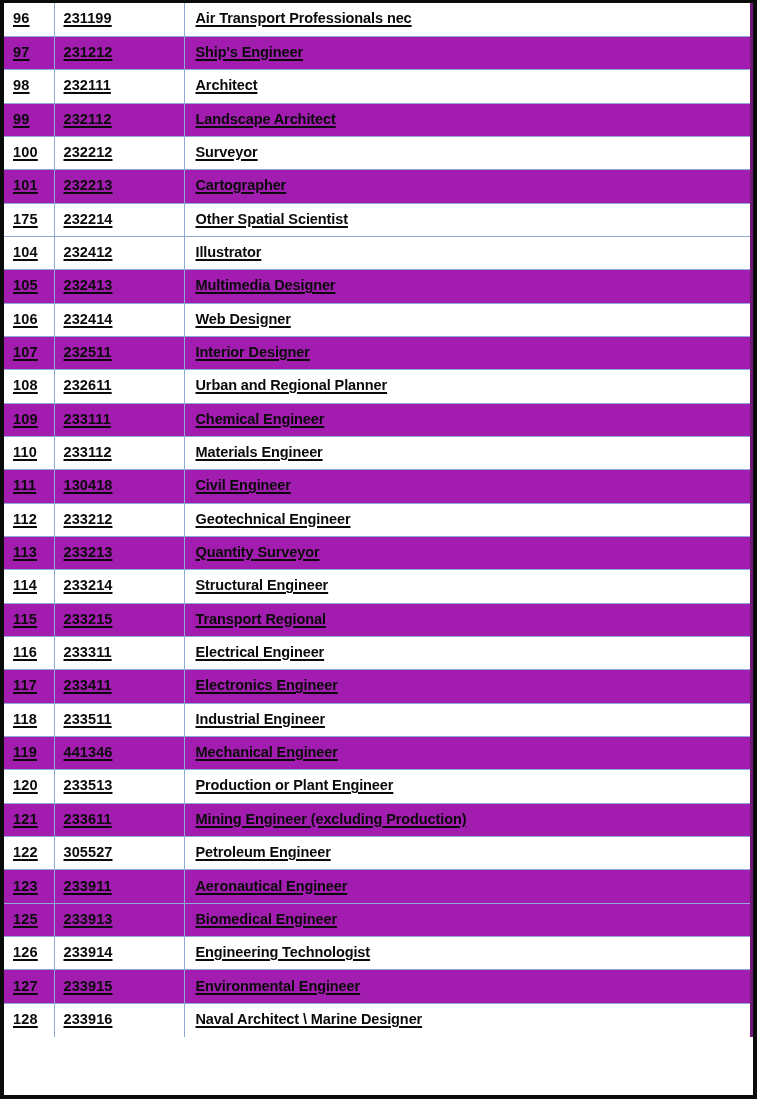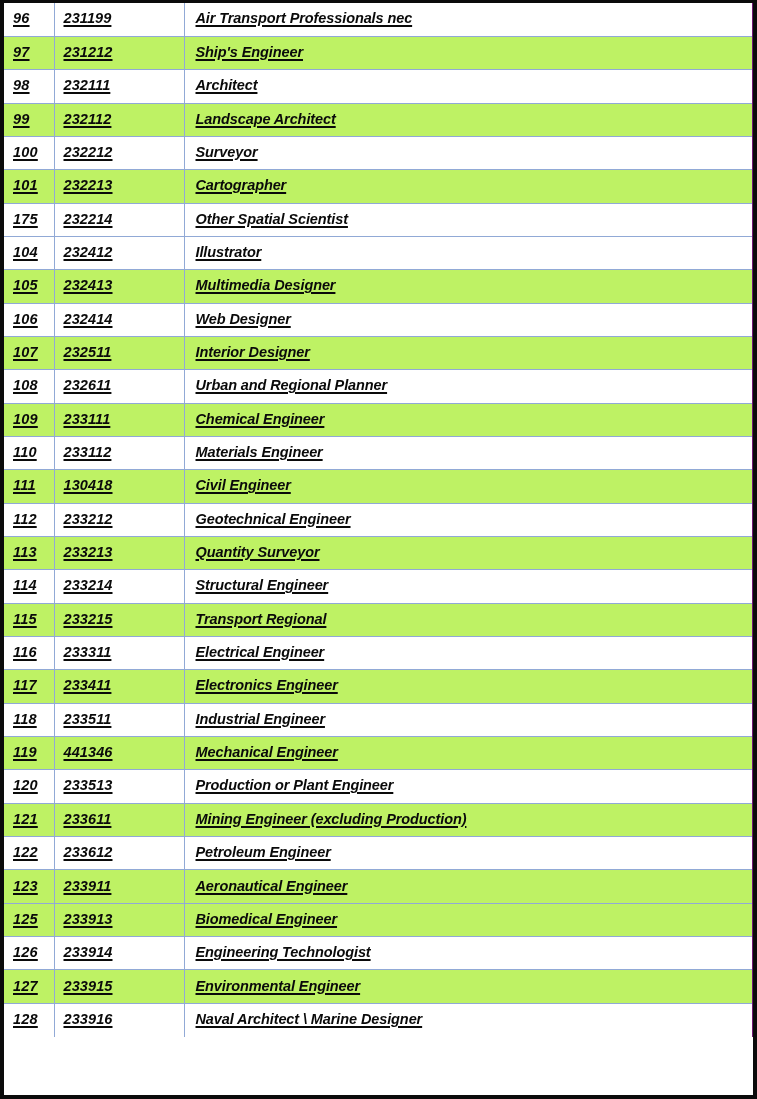--- a/index.html
+++ b/index.html
@@ -35,46 +35,45 @@
     margin: 0;
     padding: 0;
   }
 
   table#occupation-table col.col-index { width: 50px; }
   table#occupation-table col.col-code  { width: 130px; }
   table#occupation-table col.col-title { width: 569px; }
 
   table#occupation-table tr {
     height: 29px;
-    font-style: italic;
   }
 
   table#occupation-table td {
     box-sizing: border-box;
     height: 33.35px;
     padding: 0 0 0 9px;
     margin: 0;
     border-bottom: 1px solid #91a9d6;
     border-right: 1px solid #91a9d6;
     font-size: 14.5px;
     font-weight: bold;
     color: #0a0a0a;
     letter-spacing: -0.15px;
     vertical-align: middle;
     white-space: nowrap;
     overflow: hidden;
     background: #ffffff;
   }
 
   table#occupation-table tr.shaded td {
-    background: #bef264;
+    background: #a21caf;
   }
 
   table#occupation-table td.cell-title {
-    border-right: 3px solid #701a75;
+    border-right: 6px solid #701a75;
     padding-left: 11px;
   }
 
   table#occupation-table tr:last-child td {
     border-bottom: none;
   }
 
   
   .u {
     display: inline-block;
@@ -222,21 +221,21 @@
           <td class="cell-code"><span class="u">233513</span></td>
           <td class="cell-title"><span class="u">Production or Plant Engineer</span></td>
         </tr>
         <tr class="shaded">
           <td class="cell-index"><span class="u">121</span></td>
           <td class="cell-code"><span class="u">233611</span></td>
           <td class="cell-title"><span class="u">Mining Engineer (excluding Production)</span></td>
         </tr>
         <tr>
           <td class="cell-index"><span class="u">122</span></td>
-          <td class="cell-code"><span class="u">233612</span></td>
+          <td class="cell-code"><span class="u">305527</span></td>
           <td class="cell-title"><span class="u">Petroleum Engineer</span></td>
         </tr>
         <tr class="shaded">
           <td class="cell-index"><span class="u">123</span></td>
           <td class="cell-code"><span class="u">233911</span></td>
           <td class="cell-title"><span class="u">Aeronautical Engineer</span></td>
         </tr>
         <tr class="shaded">
           <td class="cell-index"><span class="u">125</span></td>
           <td class="cell-code"><span class="u">233913</span></td>

